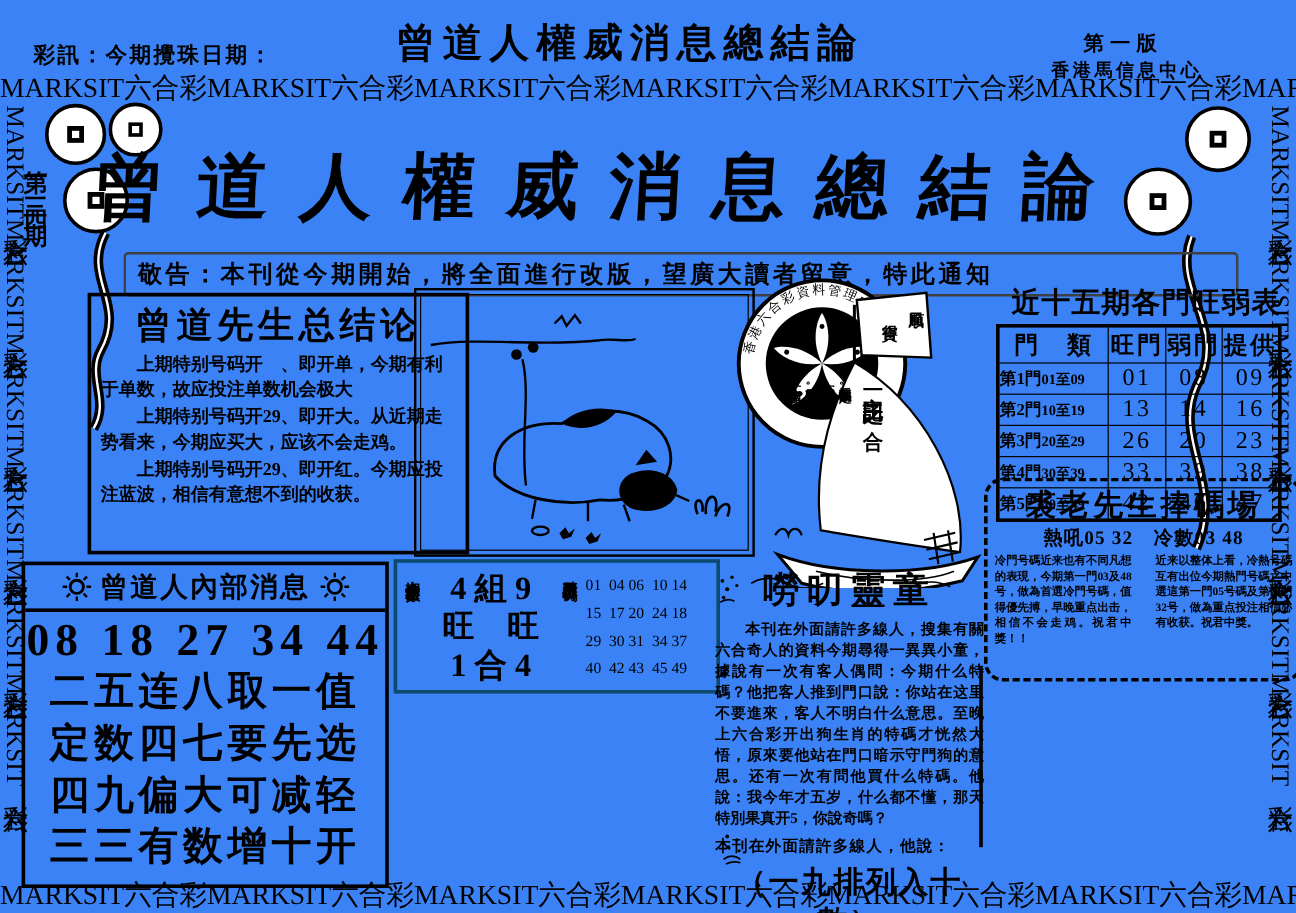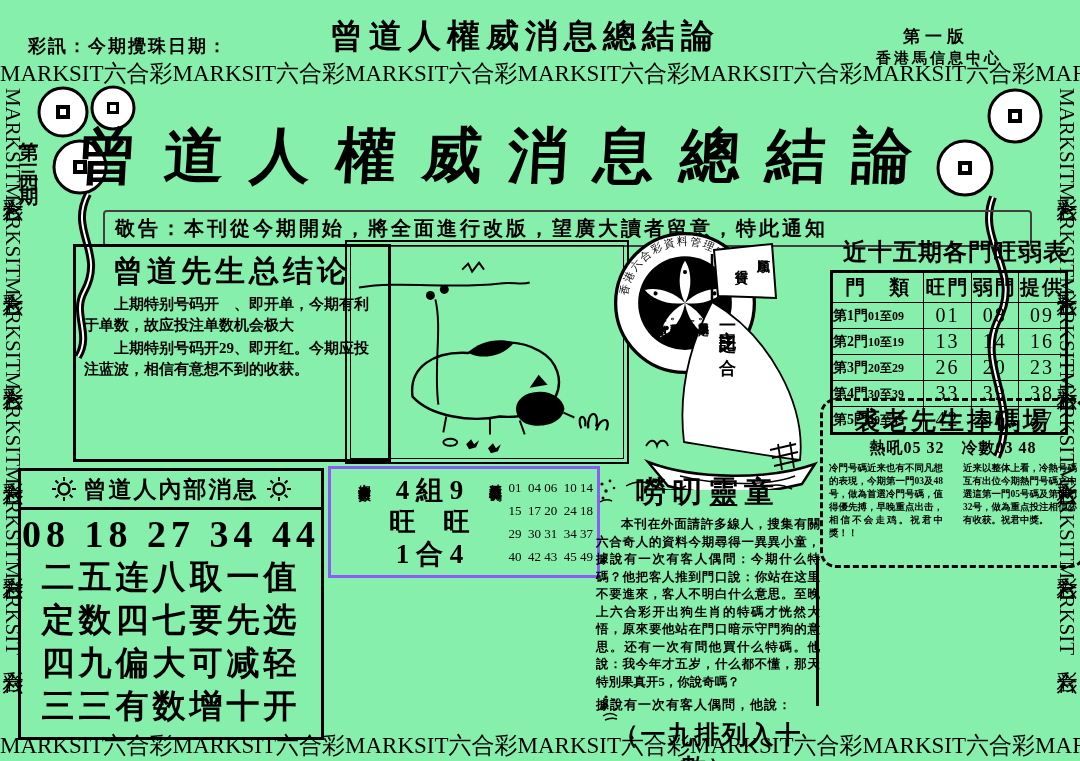--- a/index.html
+++ b/index.html
@@ -1,16 +1,16 @@
 <!DOCTYPE html>
 <html><head>
 <meta charset="utf-8">
 <style>
   html,body{margin:0;padding:0;background:#e8e8e8;}
-  .page{position:relative;width:1080px;height:761px;background:#86efac;overflow:hidden;
+  .page{position:relative;width:1080px;height:761px;background:#3b82f6;overflow:hidden;
         font-family:"Liberation Serif","DejaVu Serif",serif;color:#000;}
   .abs{position:absolute;}
   .b{font-weight:bold;}
   .v-text{writing-mode:vertical-rl;text-orientation:mixed;}
   .pre{white-space:pre;}
 
   
   .mast-left{left:28px;top:34px;font-size:18px;letter-spacing:2px;}
   .mast-title{left:270px;top:14px;width:510px;text-align:center;font-size:33px;letter-spacing:6px;}
   .mast-edition{left:903px;top:25px;font-size:17px;letter-spacing:5px;}
@@ -38,22 +38,22 @@
   .summary-p{font-size:15px;line-height:21px;text-indent:2em;margin:2px 0 0 0;font-weight:bold;}
 
   
   .insider-box{left:18px;top:468px;width:300px;height:266px;border:3px solid #000;}
   .insider-header{height:36px;border-bottom:3px solid #000;display:flex;align-items:center;
                   justify-content:center;gap:8px;font-size:23px;font-weight:bold;letter-spacing:2px;}
   .insider-numbers{font-size:38px;font-weight:bold;text-align:center;letter-spacing:5px;margin-top:2px;}
   .insider-verse{font-size:33px;font-weight:bold;text-align:center;line-height:43px;letter-spacing:4px;}
 
   
-  .lucky-box{left:328px;top:466px;width:258px;height:102px;border:3px solid #8b5cf6;
-             display:flex;align-items:center;padding:2px 4px;gap:5px;justify-content:flex-end;}
+  .lucky-box{left:328px;top:466px;width:258px;height:102px;border:3px solid #0c4a6e;
+             display:flex;align-items:center;padding:2px 4px;gap:5px;}
   .lucky-label{font-size:12.5px;font-weight:bold;height:96px;letter-spacing:1px;}
   .lucky-combo{width:104px;text-align:center;font-size:27px;font-weight:bold;line-height:32px;}
   .lucky-note{font-size:12.5px;font-weight:bold;height:96px;letter-spacing:1px;}
   .lucky-nums{font-size:13px;line-height:23px;}
 
   
   .drawing-box{left:345px;top:240px;width:280px;height:220px;border:2px solid #000;}
   .drawing-inner{position:absolute;inset:3px;border:1px solid #000;overflow:hidden;}
 
   
@@ -149,20 +149,21 @@
 
   <div class="abs issue-v v-text b">第一三四期</div>
 
   <div class="abs main-title b">曾道人權威消息總結論</div>
 
   <div class="abs notice b">敬告：本刊從今期開始，將全面進行改版，望廣大讀者留意，特此通知</div>
 
   <div class="abs summary-box">
     <div class="summary-title b">曾道先生总结论</div>
     <p class="summary-p">上期特别号码开　、即开单，今期有利于单数，故应投注单数机会极大</p>
+    <p class="summary-p">上期特别号码开29、即开大。从近期走势看来，今期应买大，应该不会走鸡。</p>
     <p class="summary-p">上期特别号码开29、即开红。今期应投注蓝波，相信有意想不到的收获。</p>
   </div>
 
   <div class="abs insider-box">
     <div class="insider-header">
       <svg class="sun-icon" viewBox="0 0 24 24">
         <circle cx="12" cy="12" r="5.5" fill="none" stroke="#000" stroke-width="2.4"></circle>
         <g stroke="#000" stroke-width="2">
           <line x1="12" y1="0" x2="12" y2="4"></line>
             <line x1="12" y1="20" x2="12" y2="24"></line>
@@ -340,21 +341,21 @@
     <div class="qiu-sub">熱吼05 32　冷數03 48</div>
     <div class="qiu-cols">
       <div class="qiu-col">冷門号碼近来也有不同凡想的表現，今期第一門03及48号，做為首選冷門号碼，值得優先搏，早晚重点出击，相信不会走鸡。祝君中獎！！</div>
       <div class="qiu-col">近来以整体上看，冷熱号碼互有出位今期熱門号碼之中選這第一門05号碼及第四門32号，做為重点投注相信必有收获。祝君中獎。</div>
     </div>
   </div>
 
   <div class="abs child-area">
     <div class="child-title b">嘮叨靈童</div>
     <div class="child-body">本刊在外面請許多線人，搜集有關六合奇人的資料今期尋得一異異小童，據說有一次有客人偶問：今期什么特碼？他把客人推到門口說：你站在这里不要進來，客人不明白什么意思。至晚上六合彩开出狗生肖的特碼才恍然大悟，原來要他站在門口暗示守門狗的意思。还有一次有問他買什么特碼。他說：我今年才五岁，什么都不懂，那天特別果真开5，你說奇嗎？</div>
-    <div class="child-q">據說有一次有客人偶問，他說：</div>
+    <div class="child-q">本刊在外面請許多線人，他說：</div>
     <div class="child-answer">（一九排列入十數）</div>
 
   </div>
   <div class="abs child-vline"></div>
 
   <svg class="abs" style="left:598px;top:478px;" width="26" height="26" viewBox="0 0 26 26">
     <g fill="#000">
         <circle cx="4" cy="6" r="1.6"></circle>
         <circle cx="12" cy="3" r="1.4"></circle>
         <circle cx="8" cy="13" r="1.7"></circle>

